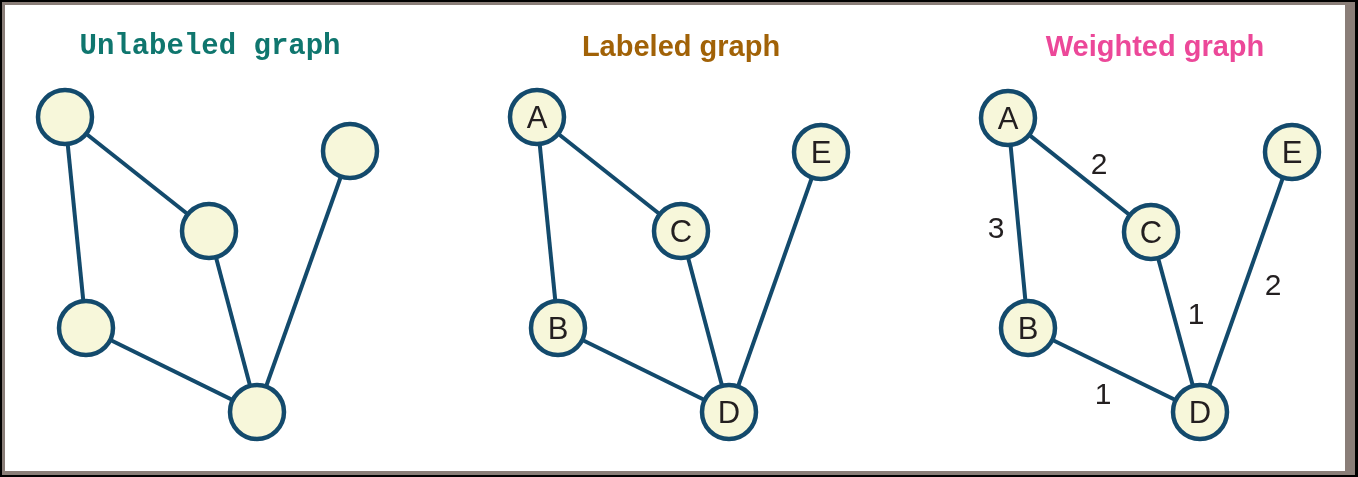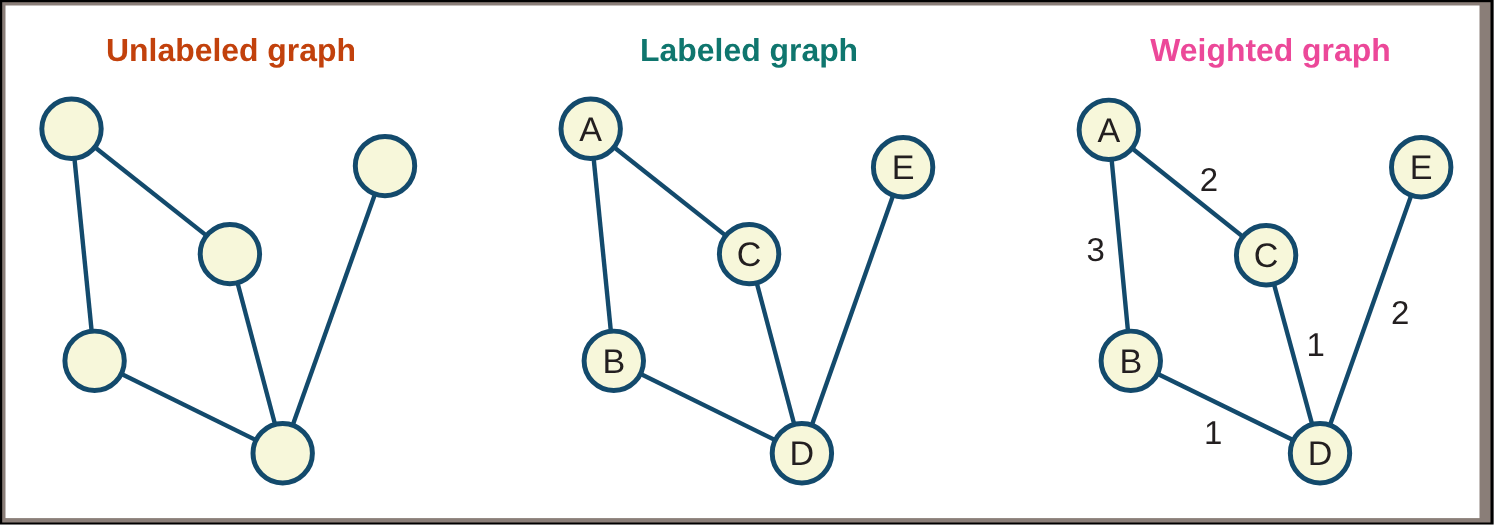--- a/index.html
+++ b/index.html
@@ -102,16 +102,16 @@
         <text x="1292" y="152" dy="0.355em" fill="#231f20" class="node-label">E</text>
         <circle cx="1151" cy="232" r="27" fill="#f7f7da" stroke="#134a6c" stroke-width="4.5"></circle>
         <text x="1151" y="232" dy="0.355em" fill="#231f20" class="node-label">C</text>
         <circle cx="1028" cy="328" r="27" fill="#f7f7da" stroke="#134a6c" stroke-width="4.5"></circle>
         <text x="1028" y="328" dy="0.355em" fill="#231f20" class="node-label">B</text>
         <circle cx="1200" cy="412" r="27" fill="#f7f7da" stroke="#134a6c" stroke-width="4.5"></circle>
         <text x="1200" y="412" dy="0.355em" fill="#231f20" class="node-label">D</text>
       </g>
     </svg>
 
-  <div class="graph-title title-0" style="color: #c2410c;">Unlabeled graph</div>
-  <div class="graph-title title-1" style="color: #0f766e;">Labeled graph</div>
+  <div class="graph-title title-0" style="color: #0f766e; font-family: Liberation Mono, monospace;">Unlabeled graph</div>
+  <div class="graph-title title-1" style="color: #a16207;">Labeled graph</div>
   <div class="graph-title title-2" style="color: #ec4899;">Weighted graph</div>
 </div>
 
 </body></html>

